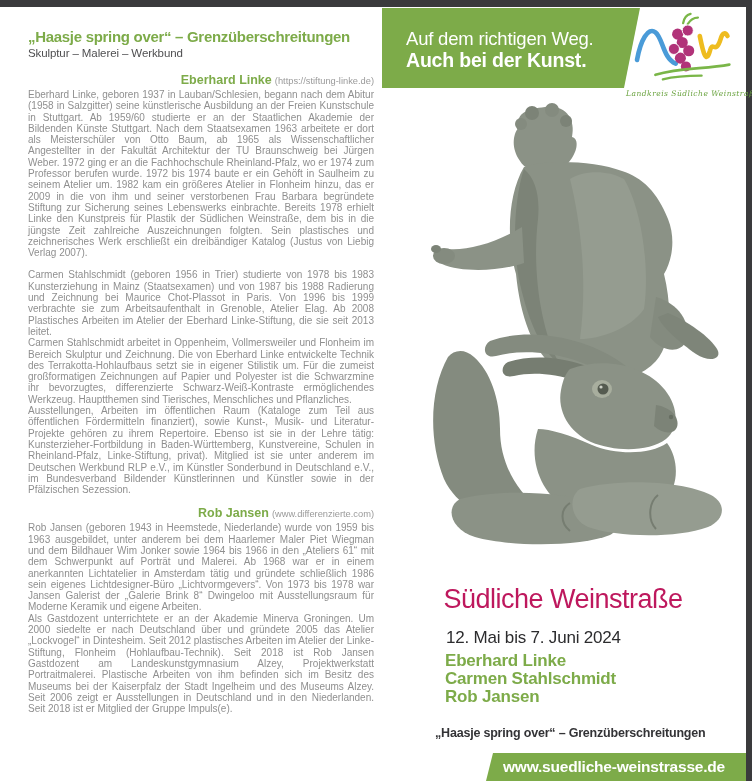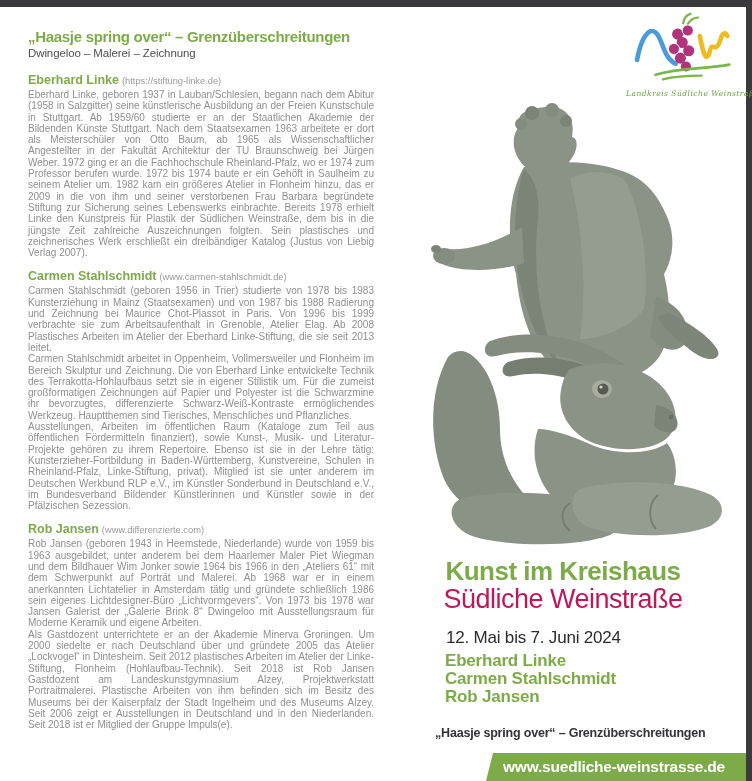--- a/index.html
+++ b/index.html
@@ -9,21 +9,21 @@
     -webkit-font-smoothing:antialiased;
   }
   .edge-top{position:absolute;left:0;top:0;width:752px;height:7px;background:#3a3a3c;}
   .edge-right{position:absolute;right:0;top:0;width:6px;height:781px;background:#3a3a3c;}
 
   
   .left-col{position:absolute;left:28px;top:28px;width:346px;}
   .doc-title{margin:0;font-size:15px;font-weight:bold;color:#7dab49;letter-spacing:-0.3px;}
   .doc-subtitle{margin:2px 0 14px 0;font-size:11.5px;color:#4f4f51;letter-spacing:-0.1px;}
   .section{margin:0 0 11px 0;}
-  .sec-head{font-size:12.5px;font-weight:bold;color:#7dab49;margin:0 0 2px 0;}
+  .sec-head{font-size:12.5px;font-weight:bold;color:#7dab49;margin:0 0 2px 0;text-align:right;}
   .sec-link{font-size:9.3px;font-weight:normal;color:#9a9a9a;margin-left:3px;}
   .section p{margin:0;font-size:10px;line-height:11.3px;color:#8f8f8f;text-align:justify;}
 
   
   .flyer{position:absolute;left:378px;top:7px;width:368px;height:774px;background:#fff;}
   .banner{
     position:absolute;left:4px;top:1px;width:258px;height:80px;background:#7dab49;
     clip-path:polygon(0 0,100% 0,calc(100% - 16px) 100%,0 100%);
   }
   .banner-line1{position:absolute;left:24px;top:20px;font-size:18.5px;color:#ffffff;letter-spacing:-0.2px;}
@@ -54,49 +54,50 @@
     font-weight:bold;color:#ffffff;letter-spacing:-0.2px;}
 </style>
 </head>
 <body>
 
 <div class="edge-top"></div>
 <div class="edge-right"></div>
 
 <div class="left-col">
   <h1 class="doc-title">„Haasje spring over“ – Grenzüberschreitungen</h1>
-  <div class="doc-subtitle">Dwingeloo – Malerei – Zeichnung</div>
+  <div class="doc-subtitle">Skulptur – Malerei – Werkbund</div>
 
   <div class="section">
     <div class="sec-head">
       <span>Eberhard Linke</span><span class="sec-link">(https://stiftung-linke.de)</span>
     </div>
     <p>Eberhard Linke, geboren 1937 in Lauban/Schlesien, begann nach dem Abitur (1958 in Salzgitter) seine künstlerische Ausbildung an der Freien Kunstschule in Stuttgart. Ab 1959/60 studierte er an der Staatlichen Akademie der Bildenden Künste Stuttgart. Nach dem Staatsexamen 1963 arbeitete er dort als Meisterschüler von Otto Baum, ab 1965 als Wissenschaftlicher Angestellter in der Fakultät Architektur der TU Braunschweig bei Jürgen Weber. 1972 ging er an die Fachhochschule Rheinland-Pfalz, wo er 1974 zum Professor berufen wurde. 1972 bis 1974 baute er ein Gehöft in Saulheim zu seinem Atelier um. 1982 kam ein größeres Atelier in Flonheim hinzu, das er 2009 in die von ihm und seiner verstorbenen Frau Barbara begründete Stiftung zur Sicherung seines Lebenswerks einbrachte. Bereits 1978 erhielt Linke den Kunstpreis für Plastik der Südlichen Weinstraße, dem bis in die jüngste Zeit zahlreiche Auszeichnungen folgten. Sein plastisches und zeichnerisches Werk erschließt ein dreibändiger Katalog (Justus von Liebig Verlag 2007).</p>
   </div>
 
   <div class="section">
-    <div class="sec-head">
-      <span>Carmen Stahlschmidt</span><span class="sec-link">(www.carmen-stahlschmidt.de)</span>
-    </div>
     <p>Carmen Stahlschmidt (geboren 1956 in Trier) studierte von 1978 bis 1983 Kunsterziehung in Mainz (Staatsexamen) und von 1987 bis 1988 Radierung und Zeichnung bei Maurice Chot-Plassot in Paris. Von 1996 bis 1999 verbrachte sie zum Arbeitsaufenthalt in Grenoble, Atelier Elag. Ab 2008 Plastisches Arbeiten im Atelier der Eberhard Linke-Stiftung, die sie seit 2013 leitet.</p>
     <p>Carmen Stahlschmidt arbeitet in Oppenheim, Vollmersweiler und Flonheim im Bereich Skulptur und Zeichnung. Die von Eberhard Linke entwickelte Technik des Terrakotta-Hohlaufbaus setzt sie in eigener Stilistik um. Für die zumeist großformatigen Zeichnungen auf Papier und Polyester ist die Schwarzmine ihr bevorzugtes, differenzierte Schwarz-Weiß-Kontraste ermöglichendes Werkzeug. Hauptthemen sind Tierisches, Menschliches und Pflanzliches.</p>
     <p>Ausstellungen, Arbeiten im öffentlichen Raum (Kataloge zum Teil aus öffentlichen Fördermitteln finanziert), sowie Kunst-, Musik- und Literatur-Projekte gehören zu ihrem Repertoire. Ebenso ist sie in der Lehre tätig: Kunsterzieher-Fortbildung in Baden-Württemberg, Kunstvereine, Schulen in Rheinland-Pfalz, Linke-Stiftung, privat). Mitglied ist sie unter anderem im Deutschen Werkbund RLP e.V., im Künstler Sonderbund in Deutschland e.V., im Bundesverband Bildender Künstlerinnen und Künstler sowie in der Pfälzischen Sezession.</p>
   </div>
 
   <div class="section">
     <div class="sec-head">
       <span>Rob Jansen</span><span class="sec-link">(www.differenzierte.com)</span>
     </div>
     <p>Rob Jansen (geboren 1943 in Heemstede, Niederlande) wurde von 1959 bis 1963 ausgebildet, unter anderem bei dem Haarlemer Maler Piet Wiegman und dem Bildhauer Wim Jonker sowie 1964 bis 1966 in den „Ateliers 61“ mit dem Schwerpunkt auf Porträt und Malerei. Ab 1968 war er in einem anerkannten Lichtatelier in Amsterdam tätig und gründete schließlich 1986 sein eigenes Lichtdesigner-Büro „Lichtvormgevers“. Von 1973 bis 1978 war Jansen Galerist der „Galerie Brink 8“ Dwingeloo mit Ausstellungsraum für Moderne Keramik und eigene Arbeiten.</p>
     <p>Als Gastdozent unterrichtete er an der Akademie Minerva Groningen. Um 2000 siedelte er nach Deutschland über und gründete 2005 das Atelier „Lockvogel“ in Dintesheim. Seit 2012 plastisches Arbeiten im Atelier der Linke-Stiftung, Flonheim (Hohlaufbau-Technik). Seit 2018 ist Rob Jansen Gastdozent am Landeskunstgymnasium Alzey, Projektwerkstatt Portraitmalerei. Plastische Arbeiten von ihm befinden sich im Besitz des Museums bei der Kaiserpfalz der Stadt Ingelheim und des Museums Alzey. Seit 2006 zeigt er Ausstellungen in Deutschland und in den Niederlanden. Seit 2018 ist er Mitglied der Gruppe Impuls(e).</p>
   </div>
 </div>
 
 <div class="flyer">
 
+  <div class="banner">
+    <div class="banner-line1">Auf dem richtigen Weg.</div>
+    <div class="banner-line2">Auch bei der Kunst.</div>
+  </div>
 
   <div class="logo">
     <svg width="112" height="72" viewBox="0 0 120 78">
 
       <path d="M8,52 C12,30 20,16 28,22 C36,28 36,50 50,56" fill="none" stroke="#4a9bd8" stroke-width="5" stroke-linecap="round"></path>
 
       <path d="M58,12 C59,6 62,3 66,2" fill="none" stroke="#7ab648" stroke-width="2.5" stroke-linecap="round"></path>
       <path d="M63,13 C66,8 70,6 74,6" fill="none" stroke="#7ab648" stroke-width="2.5" stroke-linecap="round"></path>
 
       <g fill="#b13379">
@@ -159,21 +160,20 @@
 
       <path d="M118,330 C108,360 120,396 150,411 C185,426 226,420 246,400 C259,386 259,360 247,344 C230,356 196,356 172,346 C150,336 130,330 118,330 Z" fill="#8b9286"></path>
 
       <path d="M40,400 C80,390 140,392 180,405 C200,412 205,428 190,436 C160,448 90,448 55,438 C30,430 25,408 40,400 Z" fill="#8b9286"></path>
       <path d="M160,390 C200,379 262,382 291,396 C306,404 306,420 288,428 C255,440 195,438 168,428 C150,420 148,398 160,390 Z" fill="#959c90"></path>
       <path d="M150,432 C140,424 140,410 150,404" fill="none" stroke="#767d71" stroke-width="2"></path>
       <path d="M236,430 C228,422 228,404 238,396" fill="none" stroke="#767d71" stroke-width="2"></path>
     </g>
   </svg>
 
-  <div class="event-title">Kunst im Kreishaus</div>
   <div class="event-venue">Südliche Weinstraße</div>
   <div class="event-date">12. Mai bis 7. Juni 2024</div>
 
   <ul class="artists">
     <li>Eberhard Linke</li>
     <li>Carmen Stahlschmidt</li>
     <li>Rob Jansen</li>
   </ul>
 
   <div class="exhibition">„Haasje spring over“ – Grenzüberschreitungen</div>

